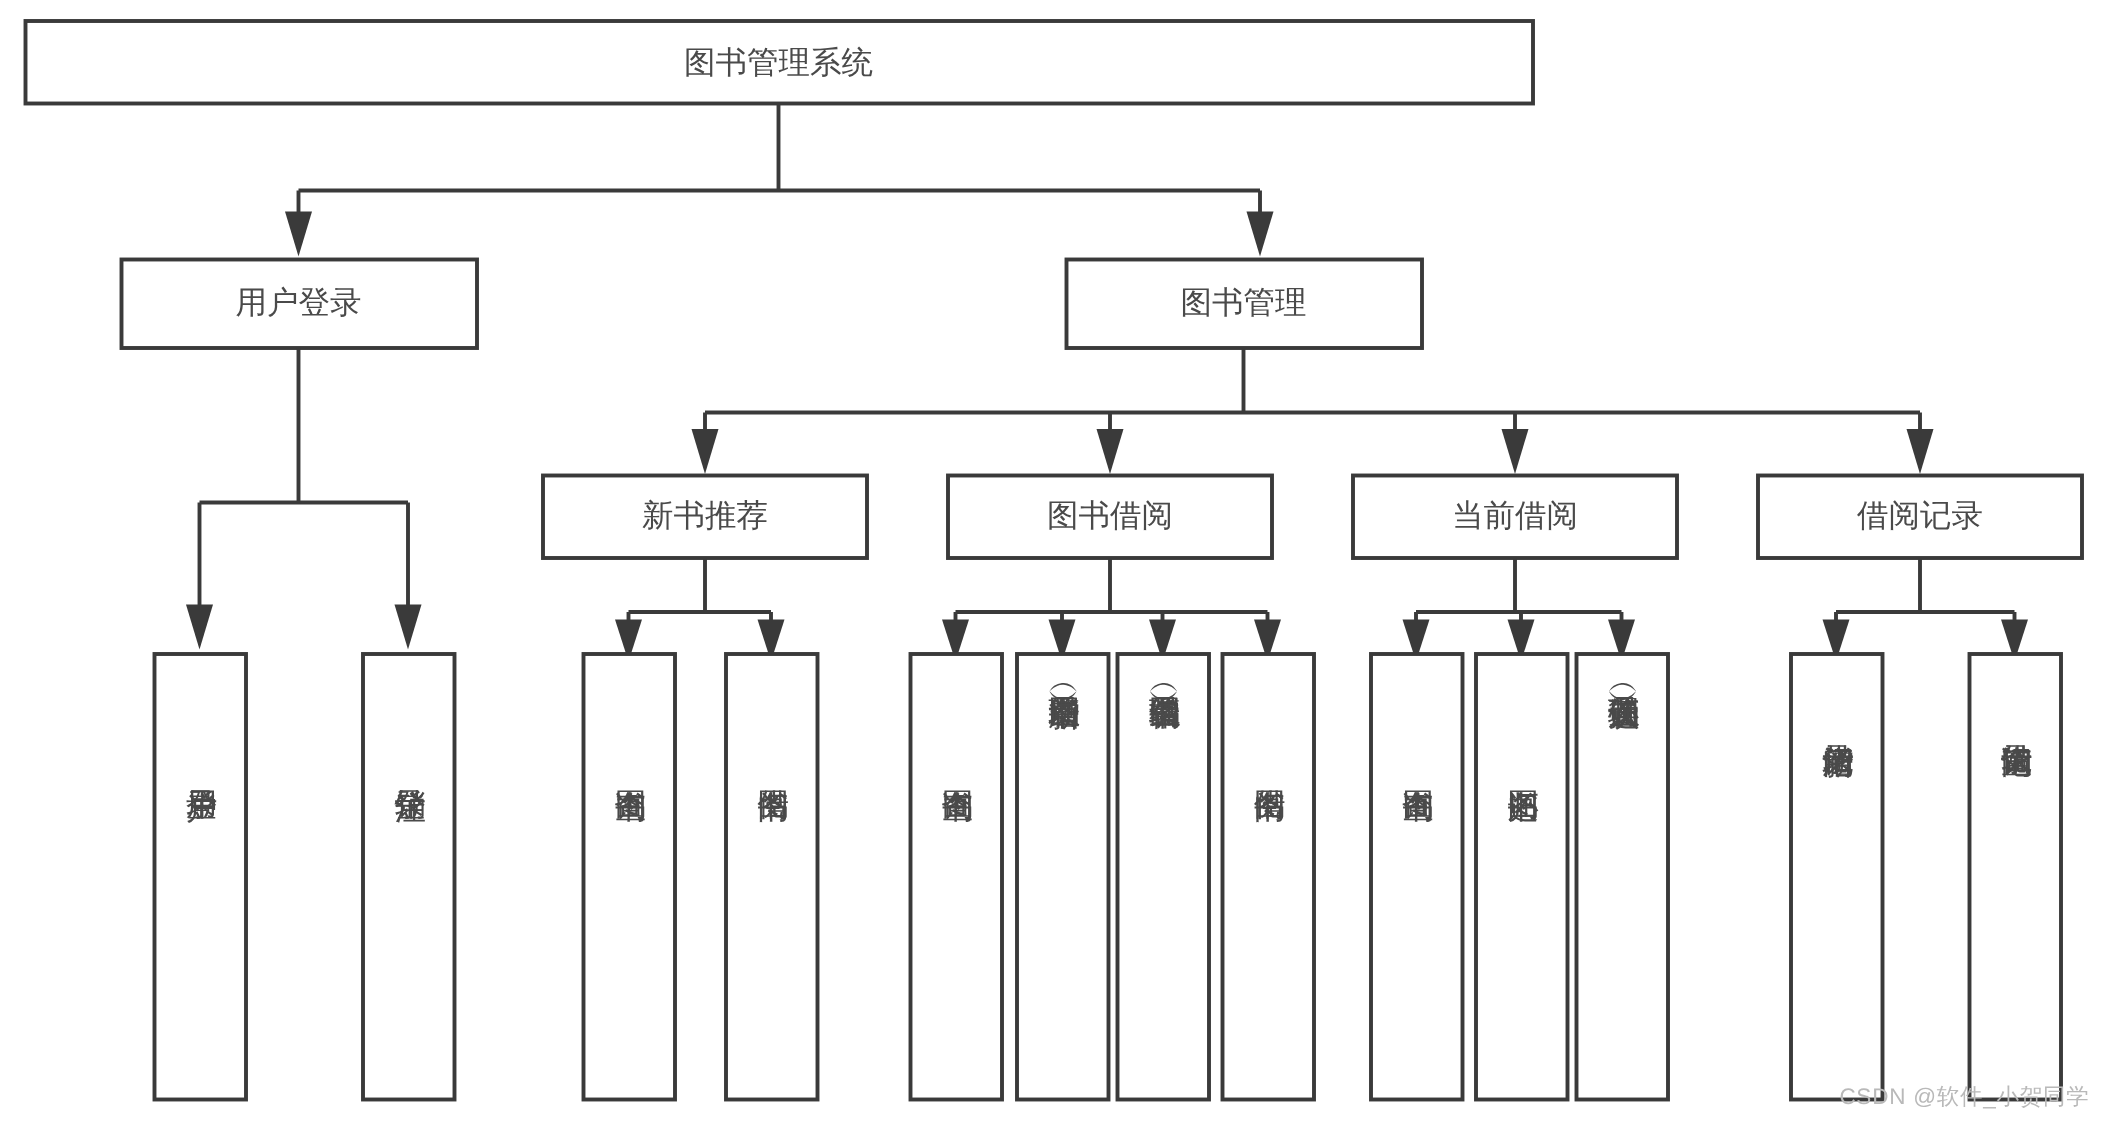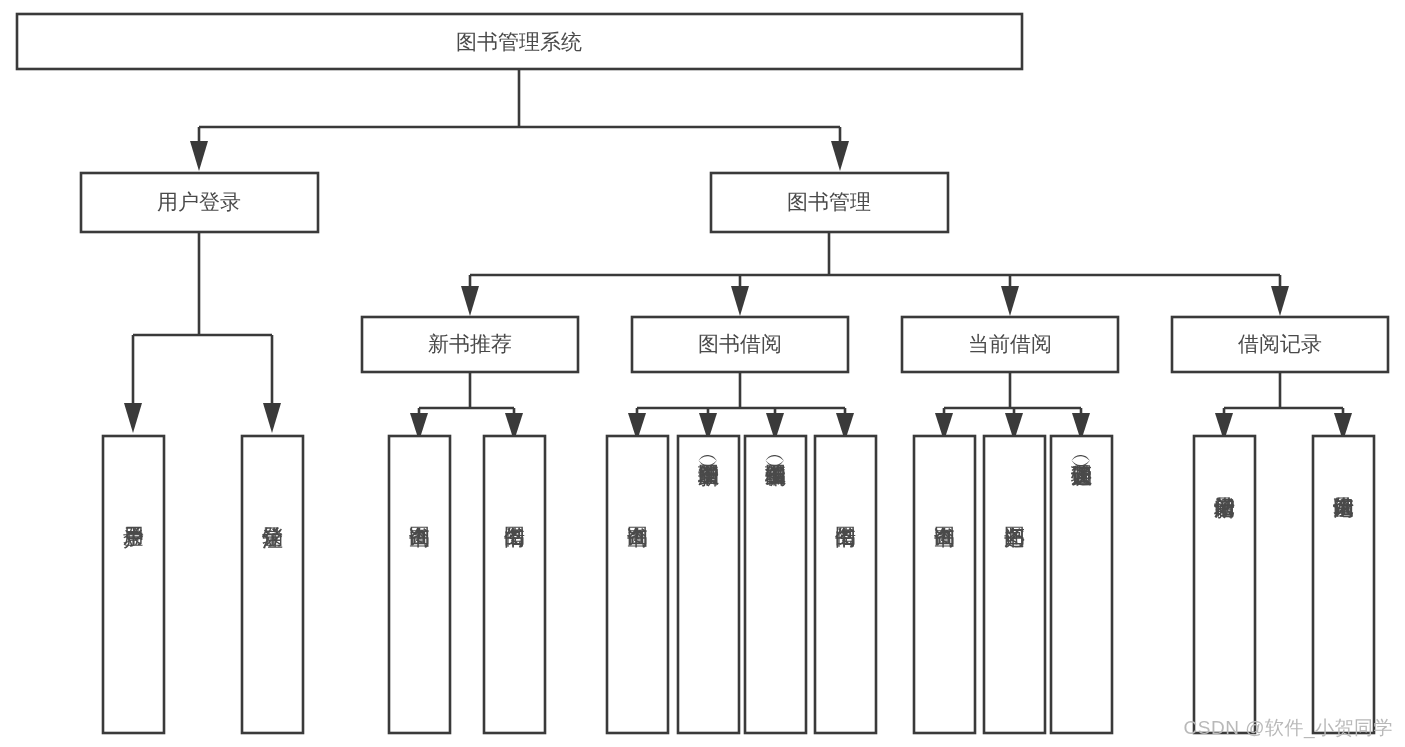--- a/index.html
+++ b/index.html
@@ -55,21 +55,21 @@
     font-size: 21px;
     text-anchor: middle;
     writing-mode: vertical-rl;
     glyph-orientation-vertical: 0;
   }
   .watermark {
     position: absolute;
     right: 12px;
     bottom: 6px;
     font-family: "Liberation Sans", "DejaVu Sans", sans-serif;
-    font-size: 19px;
+    font-size: 15px;
     color: #b9b9b9;
     letter-spacing: 0.5px;
     white-space: nowrap;
     pointer-events: none;
     margin-top: 20px;
   }
 </style>
 </head>
 <body>
 

